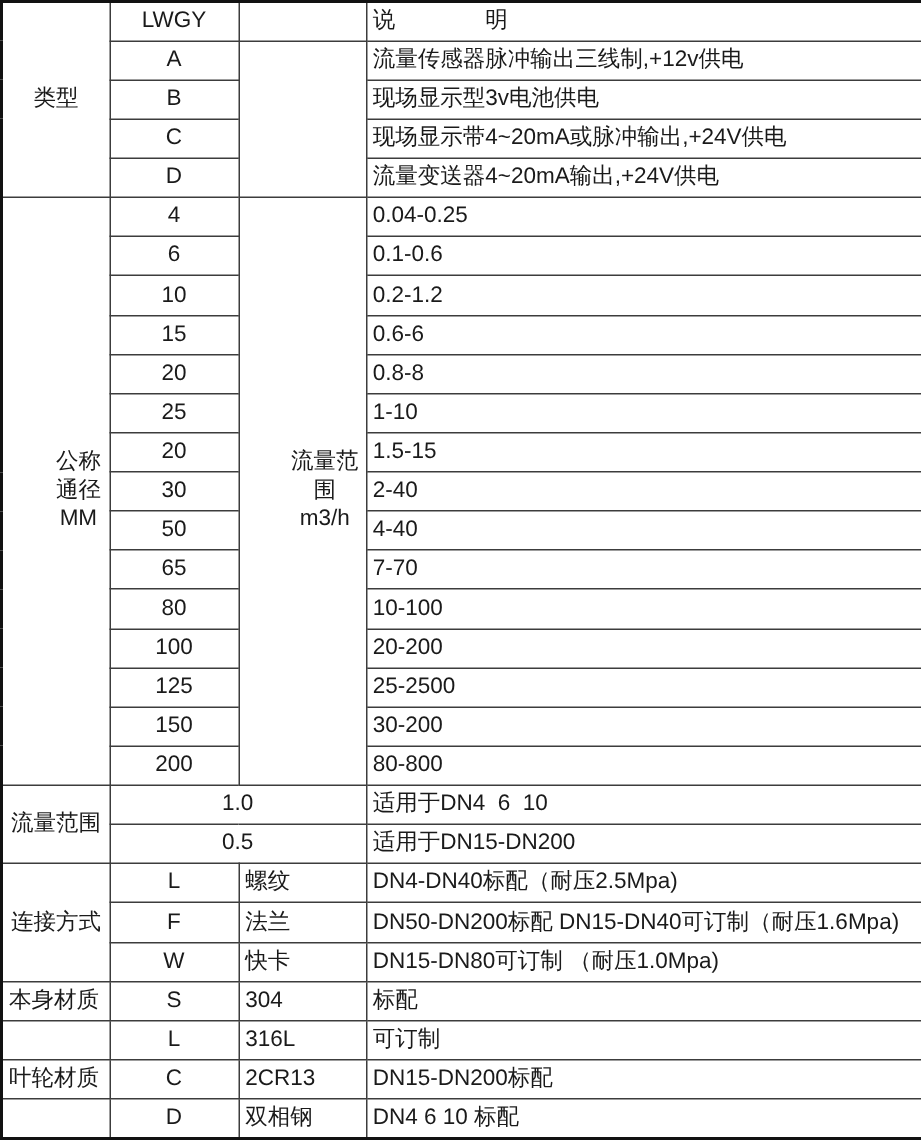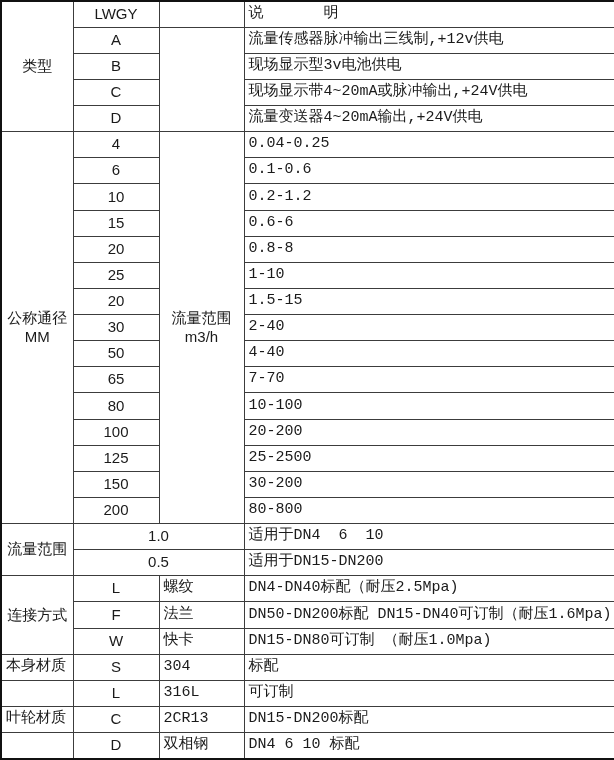--- a/index.html
+++ b/index.html
@@ -18,23 +18,23 @@
   td {
     border: 1px solid var(--inner-border, #3c3c3c);
     font-size: 15px;
     color: var(--text-color, #1a1a1a);
     vertical-align: middle;
     overflow: hidden;
     line-height: 1.25;
   }
   tr { height: 26px; }
   .center { text-align: center; margin-left: 28px; }
-  .left { text-align: left; padding-left: 4px; padding-right: 2px; font-family: Liberation Mono, monospace; }
+  .left { text-align: left; padding-left: 4px; padding-right: 2px; }
   .pre { white-space: pre-wrap; }
-  .two-line span { display: block; text-align: center; }
+  .two-line span { display: block; text-align: center; padding-left: 30px; }
 </style>
 </head>
 <body style="background: rgb(255, 255, 255);">
 
 <table class="spec">
   <colgroup>
     <col style="width:72px">
     <col style="width:86px">
     <col style="width:85px">
     <col style="width:371px">

